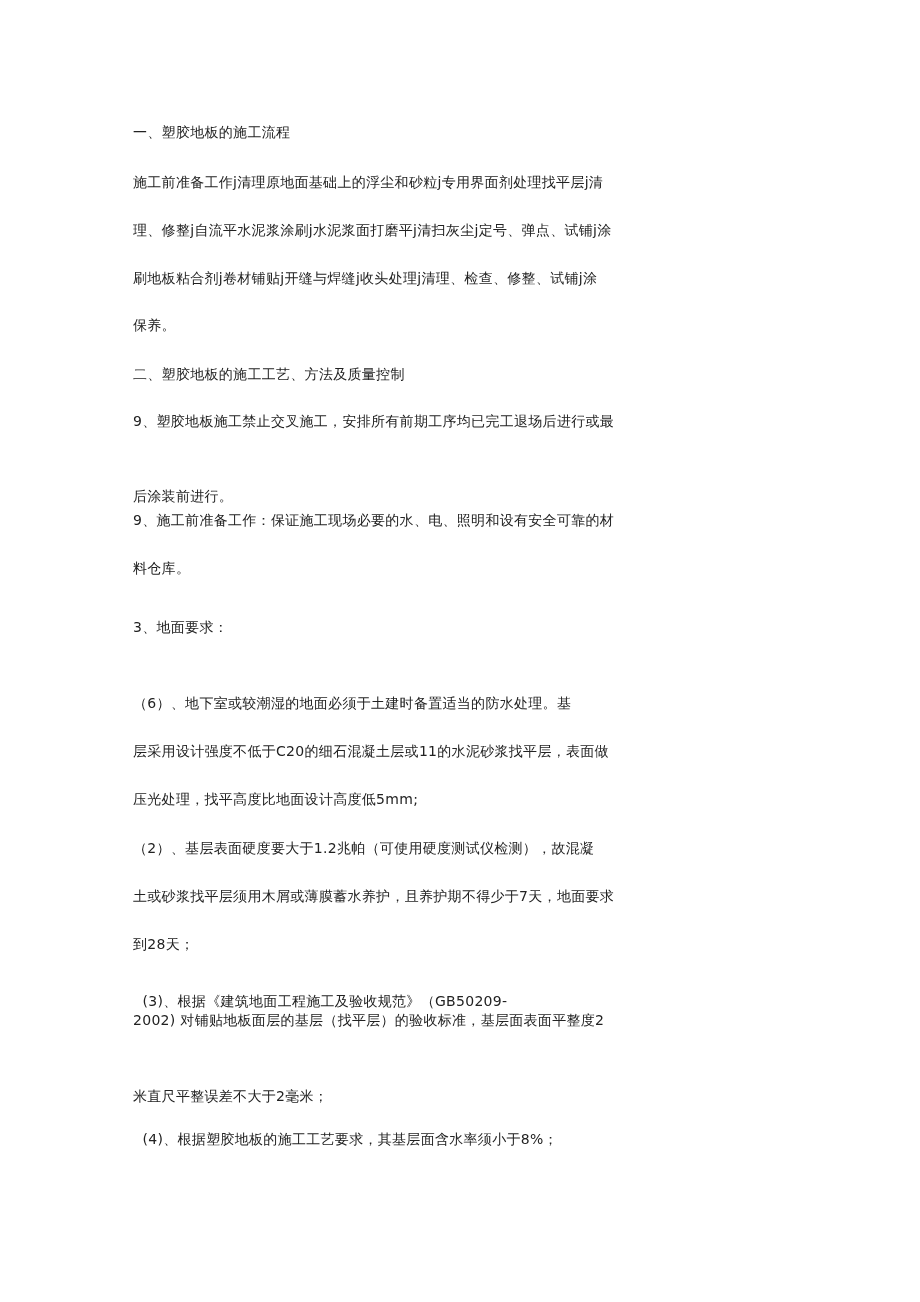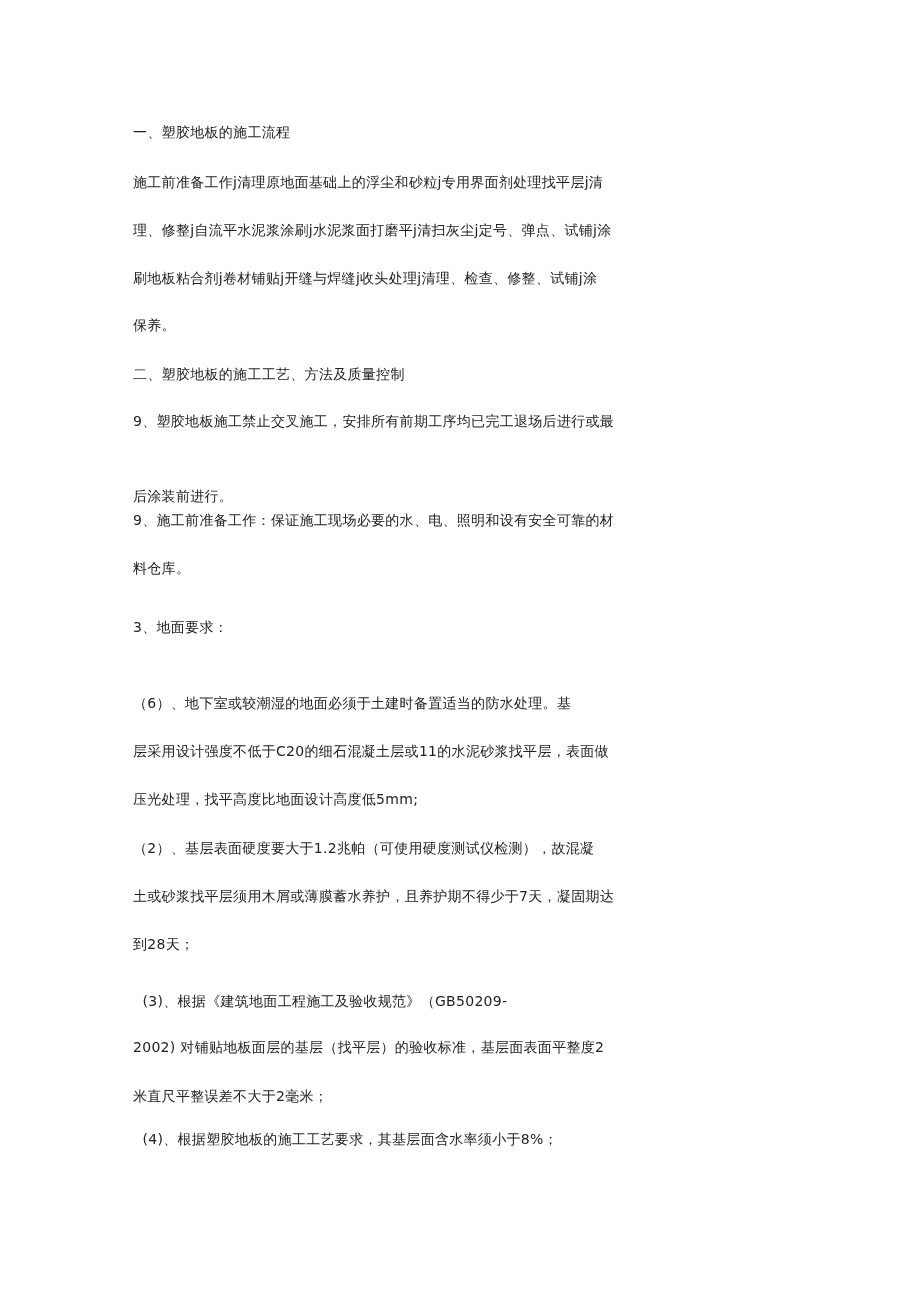--- a/index.html
+++ b/index.html
@@ -20,19 +20,19 @@
   <div class="line" style="top:362px">二、塑胶地板的施工工艺、方法及质量控制</div>
   <div class="line" style="top:409px">9、塑胶地板施工禁止交叉施工，安排所有前期工序均已完工退场后进行或最</div>
   <div class="line" style="top:484px">后涂装前进行。</div>
   <div class="line" style="top:508px">9、施工前准备工作：保证施工现场必要的水、电、照明和设有安全可靠的材</div>
   <div class="line" style="top:556px">料仓库。</div>
   <div class="line" style="top:615px">3、地面要求：</div>
   <div class="line" style="top:691px">（6）、地下室或较潮湿的地面必须于土建时备置适当的防水处理。基</div>
   <div class="line" style="top:739px">层采用设计强度不低于C20的细石混凝土层或11的水泥砂浆找平层，表面做</div>
   <div class="line" style="top:787px">压光处理，找平高度比地面设计高度低5mm;</div>
   <div class="line" style="top:836px">（2）、基层表面硬度要大于1.2兆帕（可使用硬度测试仪检测），故混凝</div>
-  <div class="line" style="top:884px">土或砂浆找平层须用木屑或薄膜蓄水养护，且养护期不得少于7天，凝固期达</div>
+  <div class="line" style="top:884px">土或砂浆找平层须用木屑或薄膜蓄水养护，且养护期不得少于7天，地面要求</div>
   <div class="line" style="top:932px">到28天；</div>
   <div class="line" style="top:989px; white-space:pre">  (3)、根据《建筑地面工程施工及验收规范》（GB50209-</div>
-  <div class="line" style="top:1035px">2002) 对铺贴地板面层的基层（找平层）的验收标准，基层面表面平整度2</div>
+  <div class="line" style="top:1008px">2002) 对铺贴地板面层的基层（找平层）的验收标准，基层面表面平整度2</div>
   <div class="line" style="top:1084px">米直尺平整误差不大于2毫米；</div>
   <div class="line" style="top:1127px; white-space:pre">  (4)、根据塑胶地板的施工工艺要求，其基层面含水率须小于8%；</div>
 </div>
 
 </body></html>

